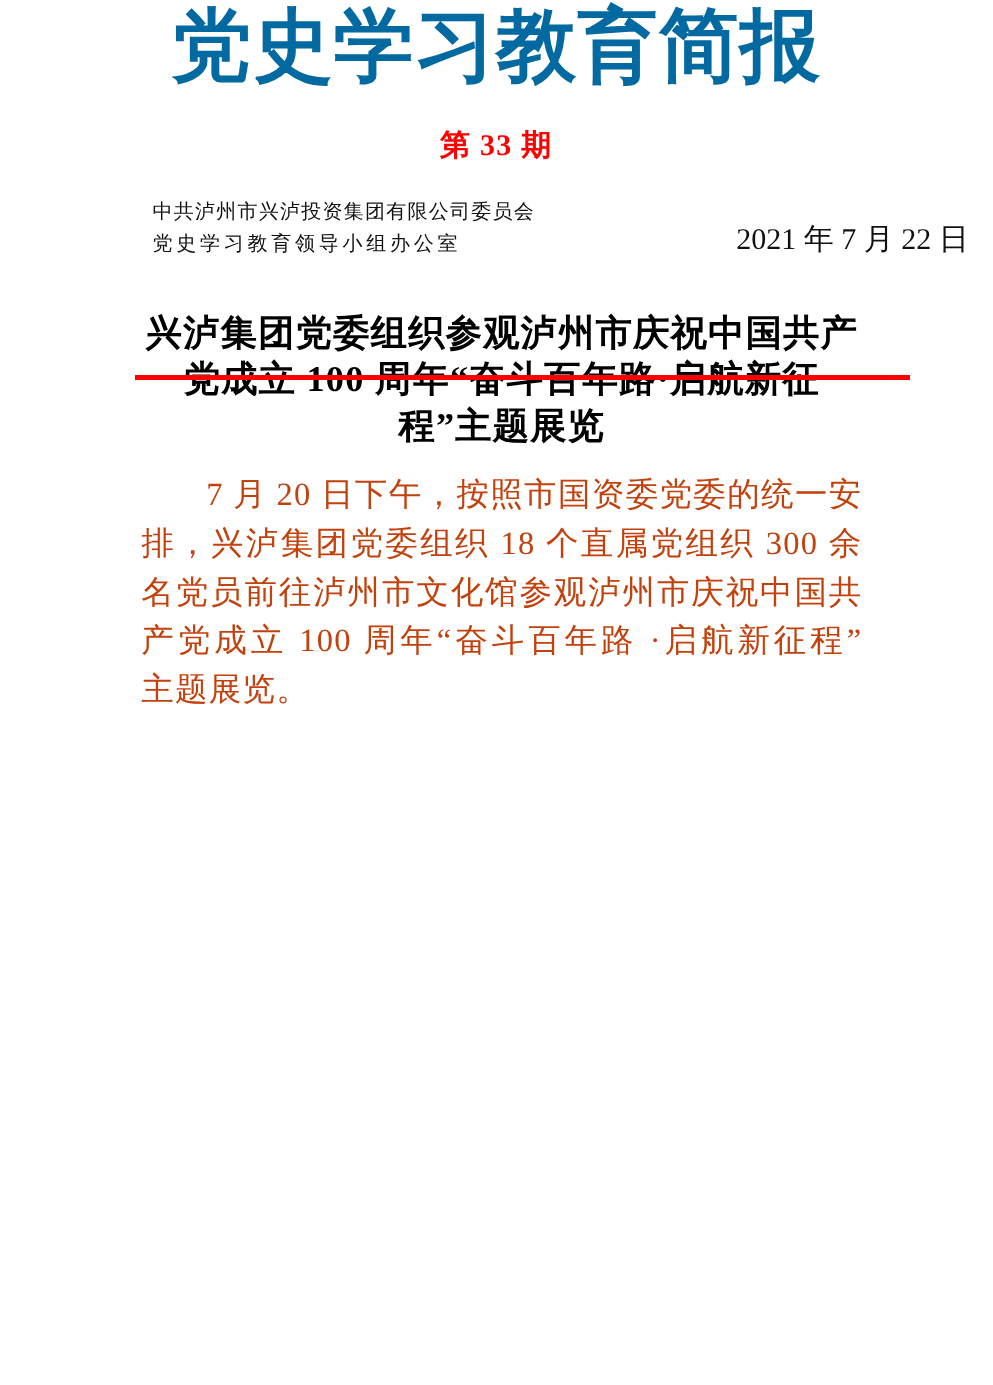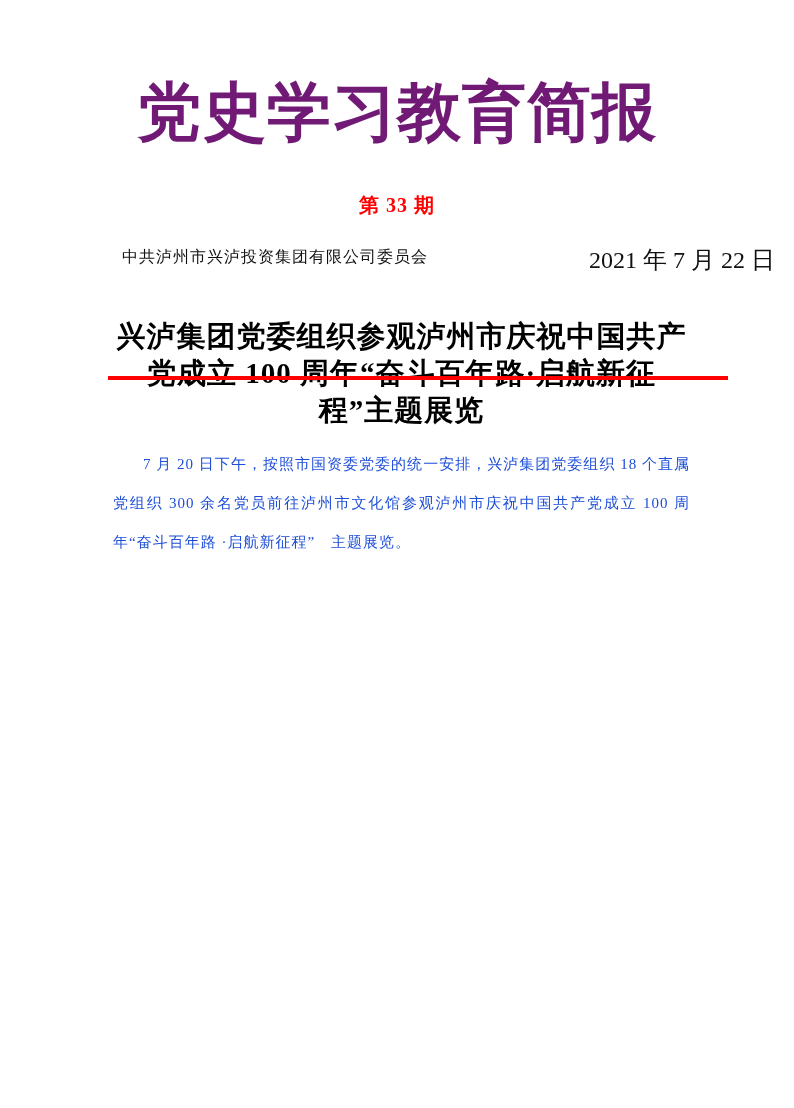--- a/index.html
+++ b/index.html
@@ -9,42 +9,41 @@
     font-family: "Liberation Serif", "DejaVu Serif", serif;
     color: #1a1a1a;
     overflow: hidden;
   }
   .page {
     position: relative;
     width: 794px; height: 1108px;
     background: #ffffff;
   }
   .masthead-title {
-    margin-top: 76px;
     text-align: center;
     font-size: 64px;
     font-weight: bold;
     line-height: 1.15;
     letter-spacing: 1px;
-    color: #701a75;
+    color: #0369a1;
     white-space: nowrap;
   }
   .issue-number {
-    margin-top: 42px;
+    margin-top: 26px;
     text-align: center;
-    font-size: 20px;
+    font-size: 24px;
     font-weight: bold;
     letter-spacing: 1px;
     color: #FF0000;
   }
   .meta-row {
     margin: 25px 19px 0 122px;
     display: flex;
     justify-content: space-between;
-    align-items: flex-start;
+    align-items: flex-end;
   }
   .issuer-block {
     font-size: 16px;
     line-height: 26px;
     color: #111;
   }
   .issuer-line-1 { letter-spacing: 1px; }
   .issuer-line-2 { letter-spacing: 3px; }
   .issue-date {
     font-size: 24px;
@@ -69,40 +68,41 @@
     font-size: 29px;
     font-weight: bold;
     line-height: 37px;
     letter-spacing: 1px;
     color: #000;
   }
   .article-body {
     margin-top: 16px;
   }
   .article-body p {
-    font-size: 15px;
+    font-size: 26px;
     line-height: 39px;
     letter-spacing: 1px;
     text-align: justify;
     text-indent: 2em;
-    color: #1d4ed8;
+    color: #c2410c;
   }
 </style>
 </head>
 <body>
 
 <div class="page">
 
   <h1 class="masthead-title">党史学习教育简报</h1>
 
   <div class="issue-number">第 33 期</div>
 
   <div class="meta-row">
     <div class="issuer-block">
       <div class="issuer-line-1">中共泸州市兴泸投资集团有限公司委员会</div>
+      <div class="issuer-line-2">党史学习教育领导小组办公室</div>
     </div>
     <div class="issue-date">2021 年 7 月 22 日</div>
   </div>
 
   <div class="red-divider"></div>
 
   <div class="article">
     <h2 class="article-title">兴泸集团党委组织参观泸州市庆祝中国共产党成立 100 周年“奋斗百年路·启航新征程”主题展览</h2>
 
     <div class="article-body">

